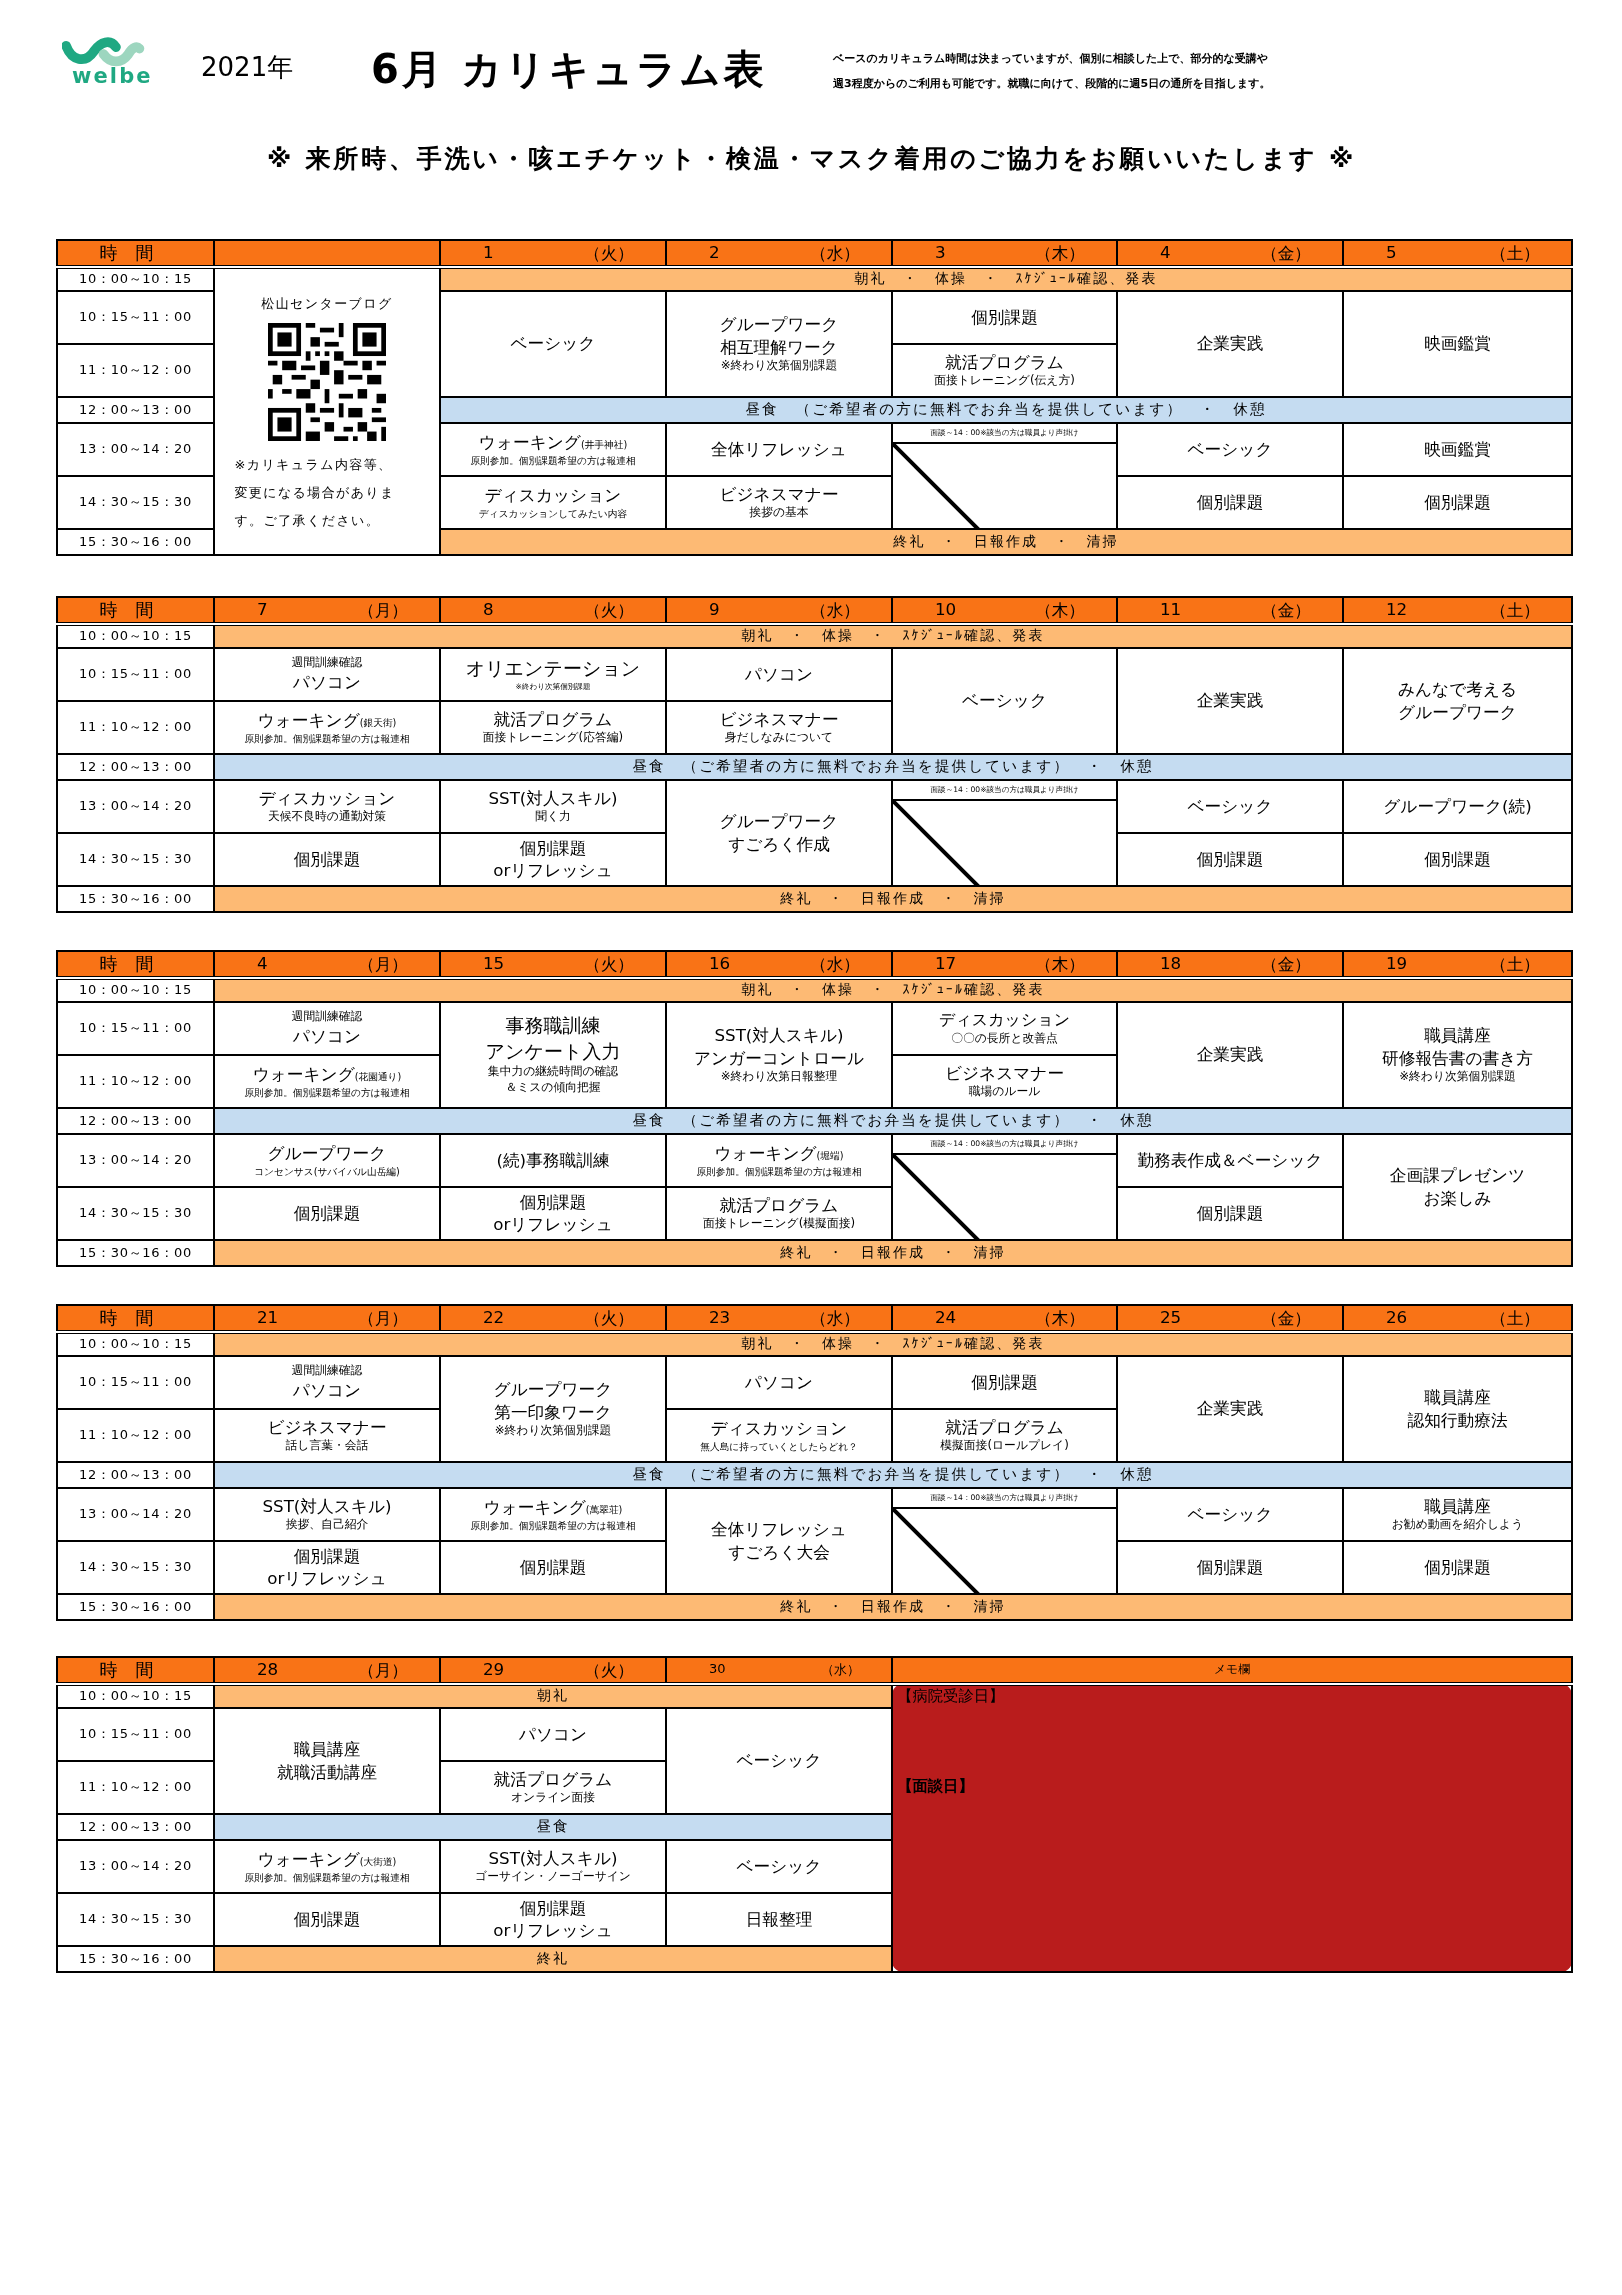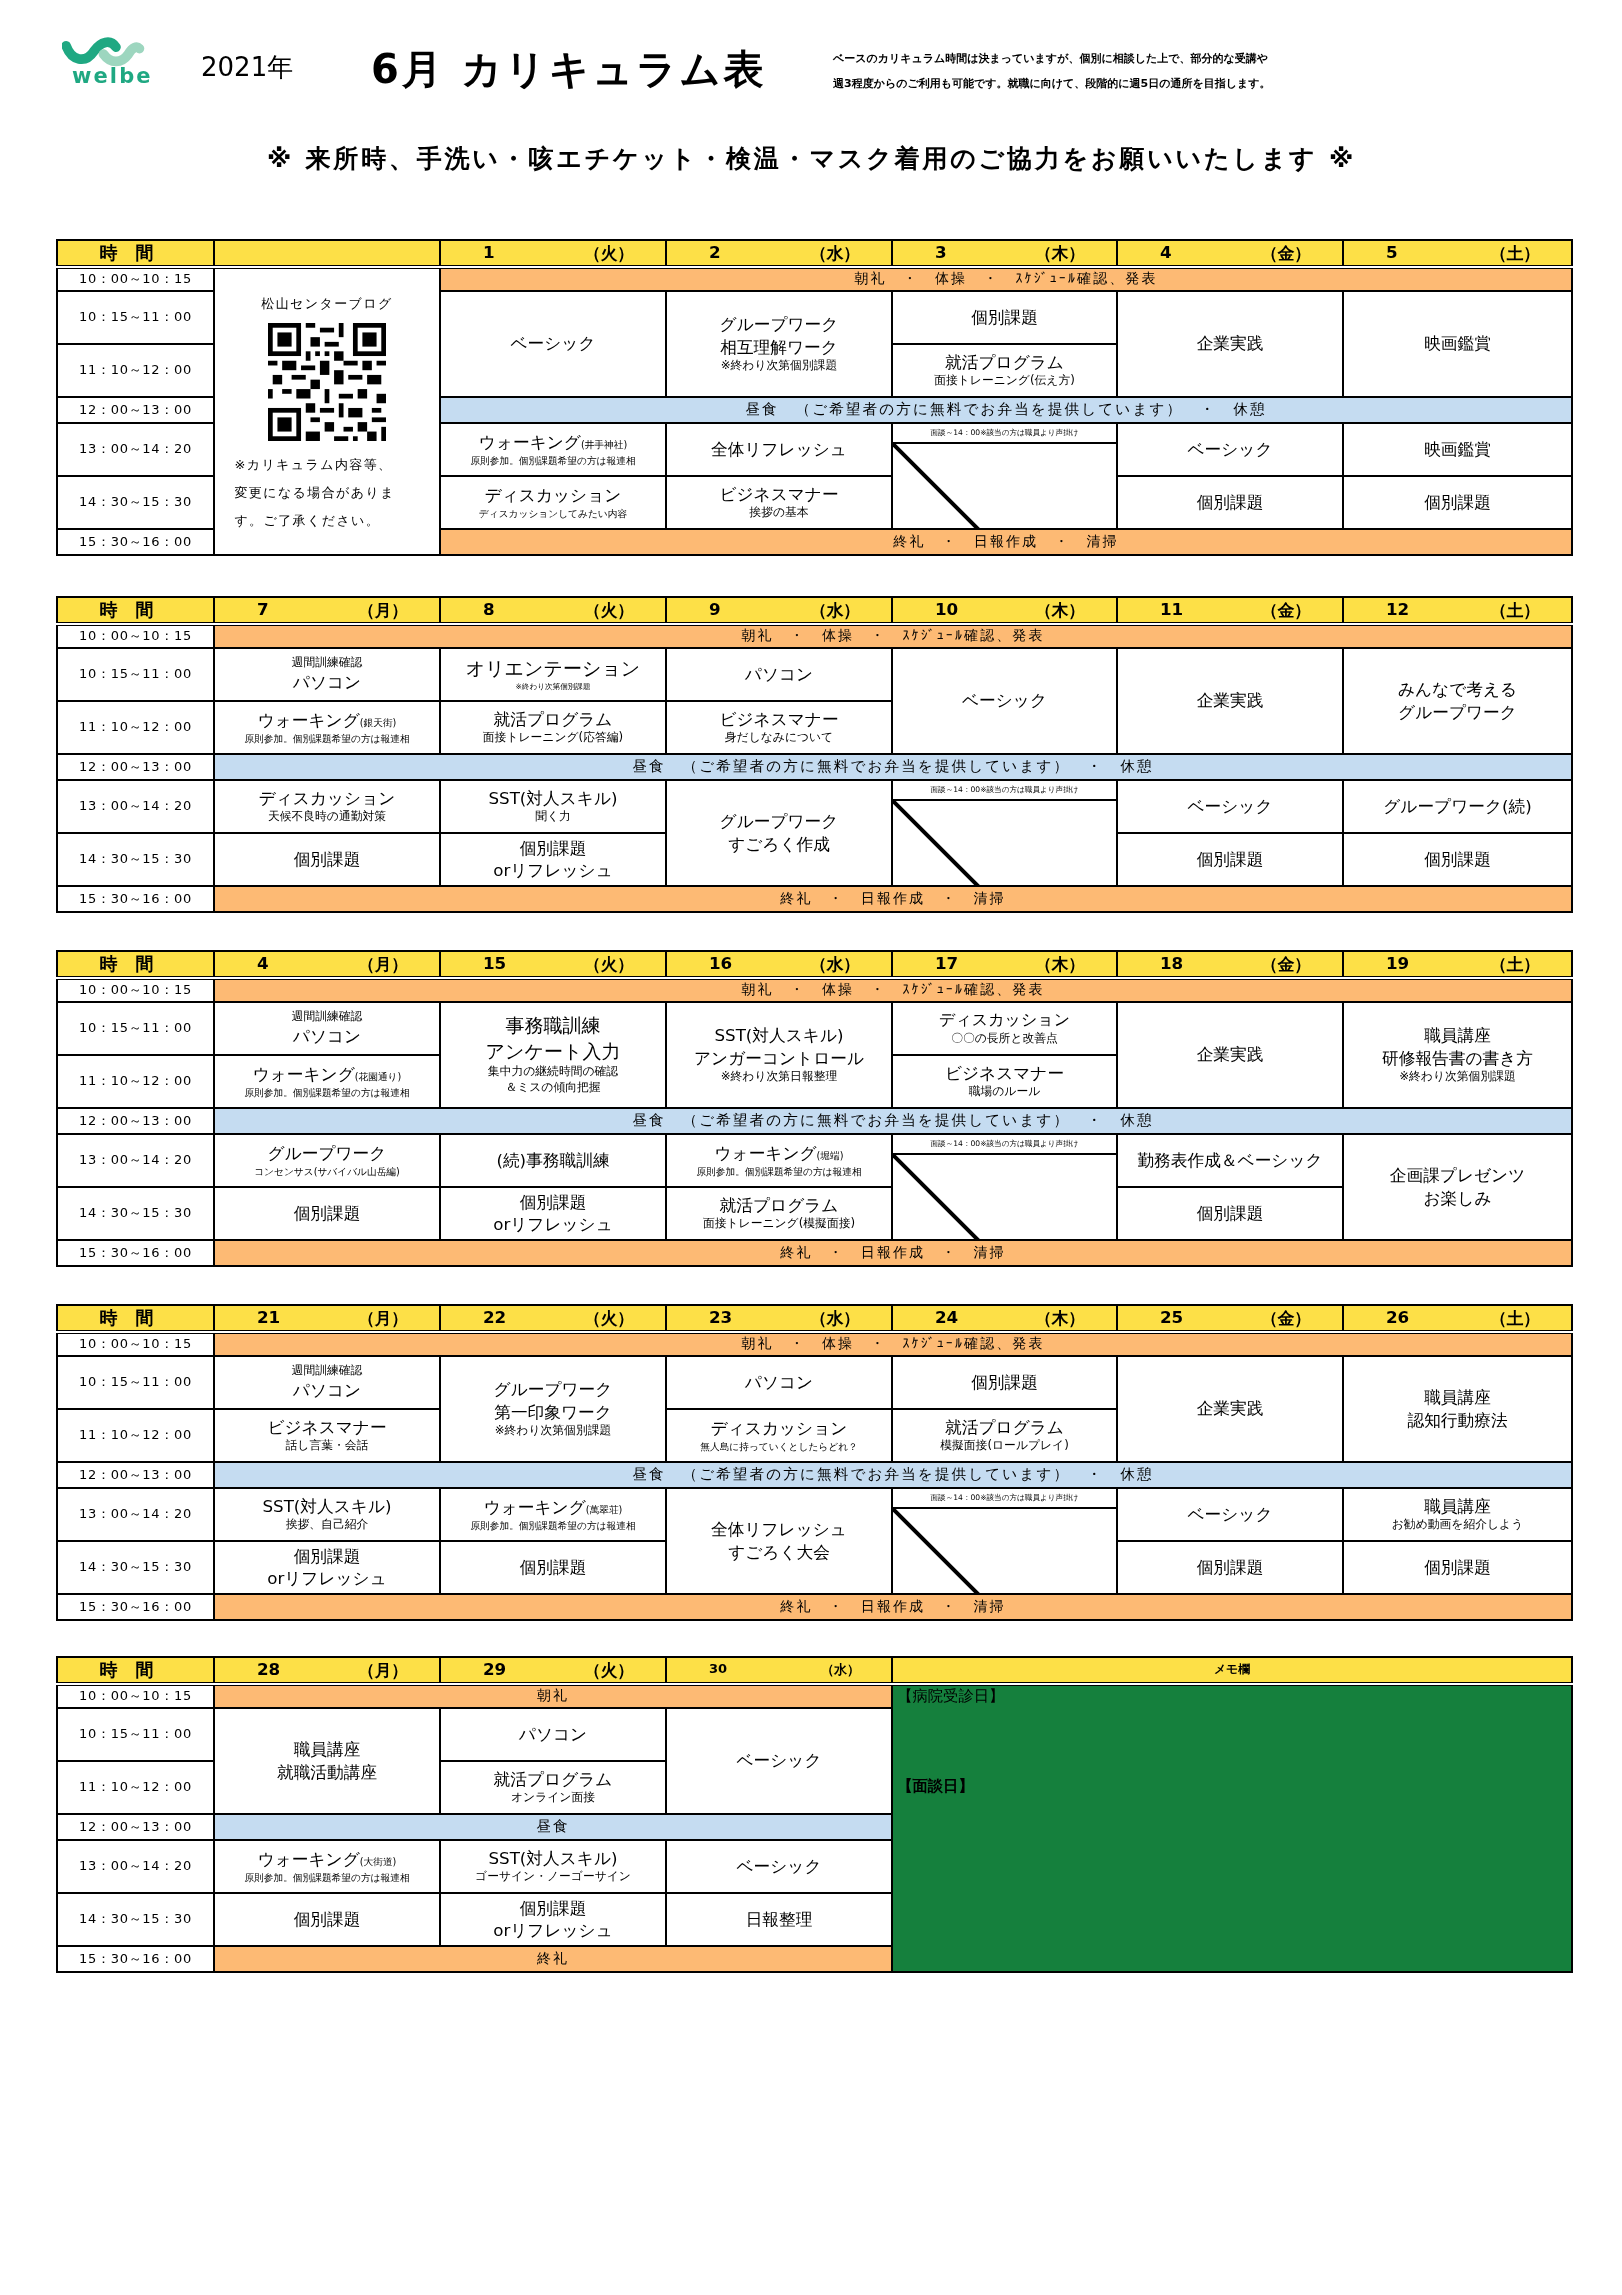--- a/index.html
+++ b/index.html
@@ -6,40 +6,40 @@
   body { width:1623px; height:2295px; position:relative; font-family:"DejaVu Sans", "Liberation Sans", sans-serif; color:#000; overflow:hidden; }
   .logo { position:absolute; left:62px; top:33px; width:83px; height:56px; }
   .logo-word { position:absolute; left:64px; top:64px; font-family:"DejaVu Sans", sans-serif; font-weight:bold; font-size:21px; color:#1fa882; letter-spacing:2.1px;margin-left:8px; }
   .year { position:absolute; left:201px; top:50px; font-size:26px; }
   .title { position:absolute; left:371px; top:42px; font-size:40px; font-weight:bold; letter-spacing:2.8px; }
   .intro { position:absolute; left:833px; top:46px; width:729px; font-size:11px; font-weight:bold; line-height:25px; }
   .notice { position:absolute; left:0; width:1623px; top:142px; text-align:center; font-size:25px; font-weight:bold; letter-spacing:2.8px; }
 
   table.week { position:absolute; left:56px; width:1515px; border-collapse:collapse; table-layout:fixed; }
   table.week td, table.week th { border:2.1px solid #000; padding:0; text-align:center; vertical-align:middle; overflow:hidden; position:relative; }
-  table.week th { background:#fde047; font-weight:bold; font-size:16.7px; height:22px; border-bottom:4.9px double #000; }
+  table.week th { background:#f97316; font-weight:normal; font-size:16.7px; height:22px; border-bottom:4.9px double #000; }
   table.week th.time-h { letter-spacing:18px; font-size:18px; }
   .dh { display:flex; justify-content:space-between; padding:0 31px 0 42px; }
   td.time { font-size:13px; letter-spacing:0.7px; background:#fff; }
   td.band-light { background:#fdba74; font-size:14px; letter-spacing:2.1px; }
   td.band-mid { background:#c5dcf1; font-size:14.6px; letter-spacing:2.1px; }
   td.cell { background:#fff; font-size:16.7px; line-height:1.35; }
   .big { font-size:19px; }
   .mid { font-size:16px; }
   .sm { font-size:11.8px; }
   .xs { font-size:9.7px; }
   .tiny { font-size:7.6px; }
   .diag-wrap { position:absolute; inset:0; }
   .diag-head { position:absolute; left:0; right:0; top:0; height:18px; border-bottom:2.1px solid #000; font-size:7.6px; line-height:18px; text-align:center; background:#fff; }
   .diag-svg { position:absolute; left:0; right:0; top:20px; bottom:0; }
   td.qr-cell { background:#fff; vertical-align:top; font-size:13px; }
   .qr-title { margin-top:7px; letter-spacing:1.4px; }
   .qr { width:118px; height:118px; margin:9.7px auto 7px; }
   .qr-note { text-align:left; padding:0 14px 0 19.4px; line-height:28px; letter-spacing:1.4px; }
-  td.memo { background:#15803d; vertical-align:top; text-align:left; font-size:15.3px; }
+  td.memo { background:#b91c1c; vertical-align:top; text-align:left; font-size:15.3px;border-radius:11px; }
   .memo-1 { position:absolute; left:4.2px; top:0px; }
   .memo-2 { position:absolute; left:4.2px; top:90px;font-weight:bold; }
 </style>
 </head>
 <body>
 
 <div>
   <svg class="logo" viewBox="0 0 120 80">
     <path d="M6 18 C 14 40, 34 44, 46 26 C 56 12, 70 8, 78 20" fill="none" stroke="#1fa882" stroke-width="14" stroke-linecap="round"></path>
     <path d="M60 30 C 70 44, 86 44, 96 30 C 102 20, 108 18, 112 22" fill="none" stroke="#9dd6bf" stroke-width="14" stroke-linecap="round"></path>

